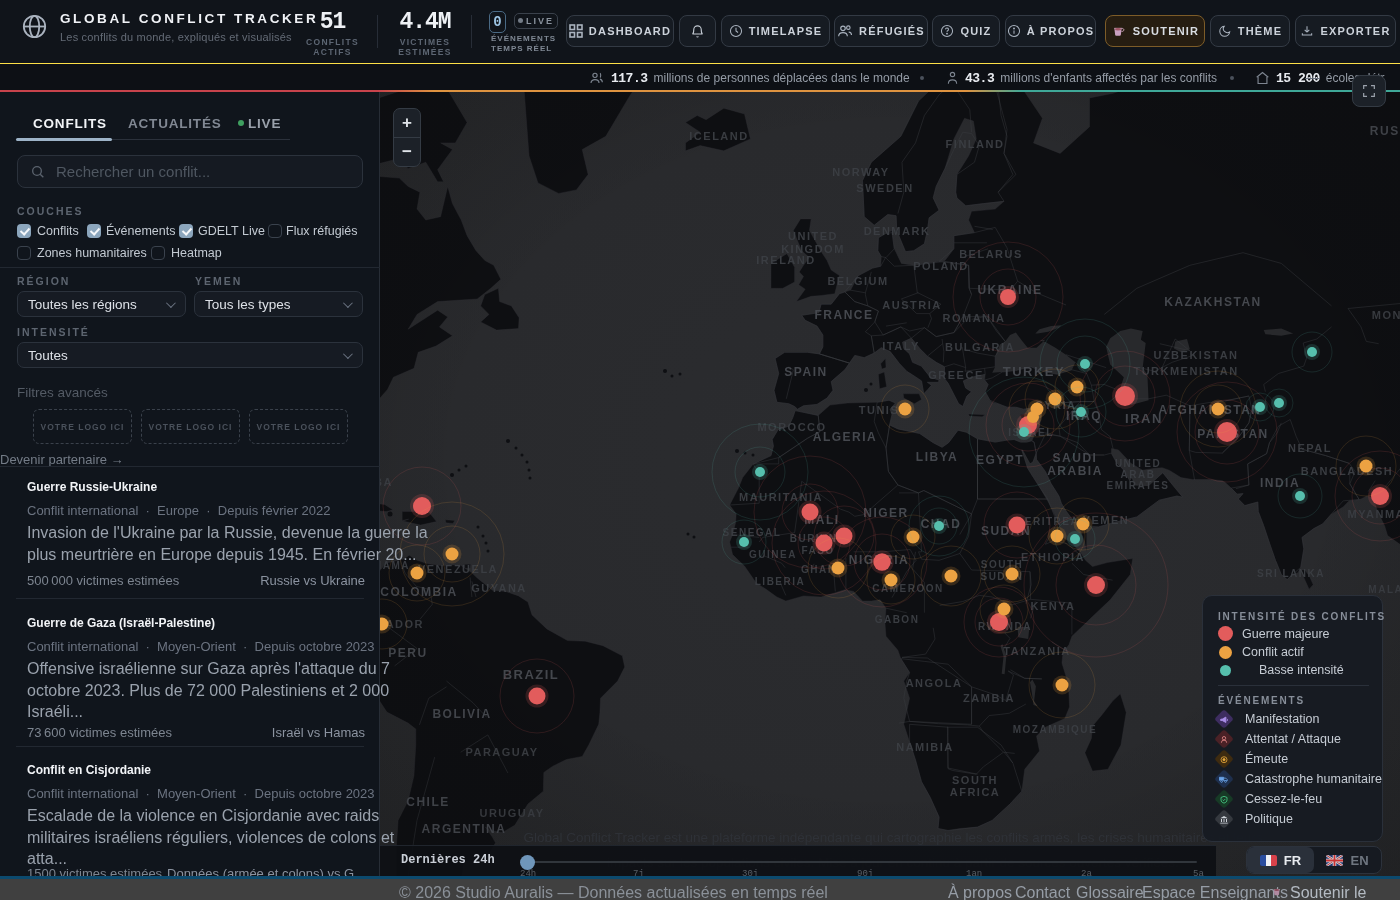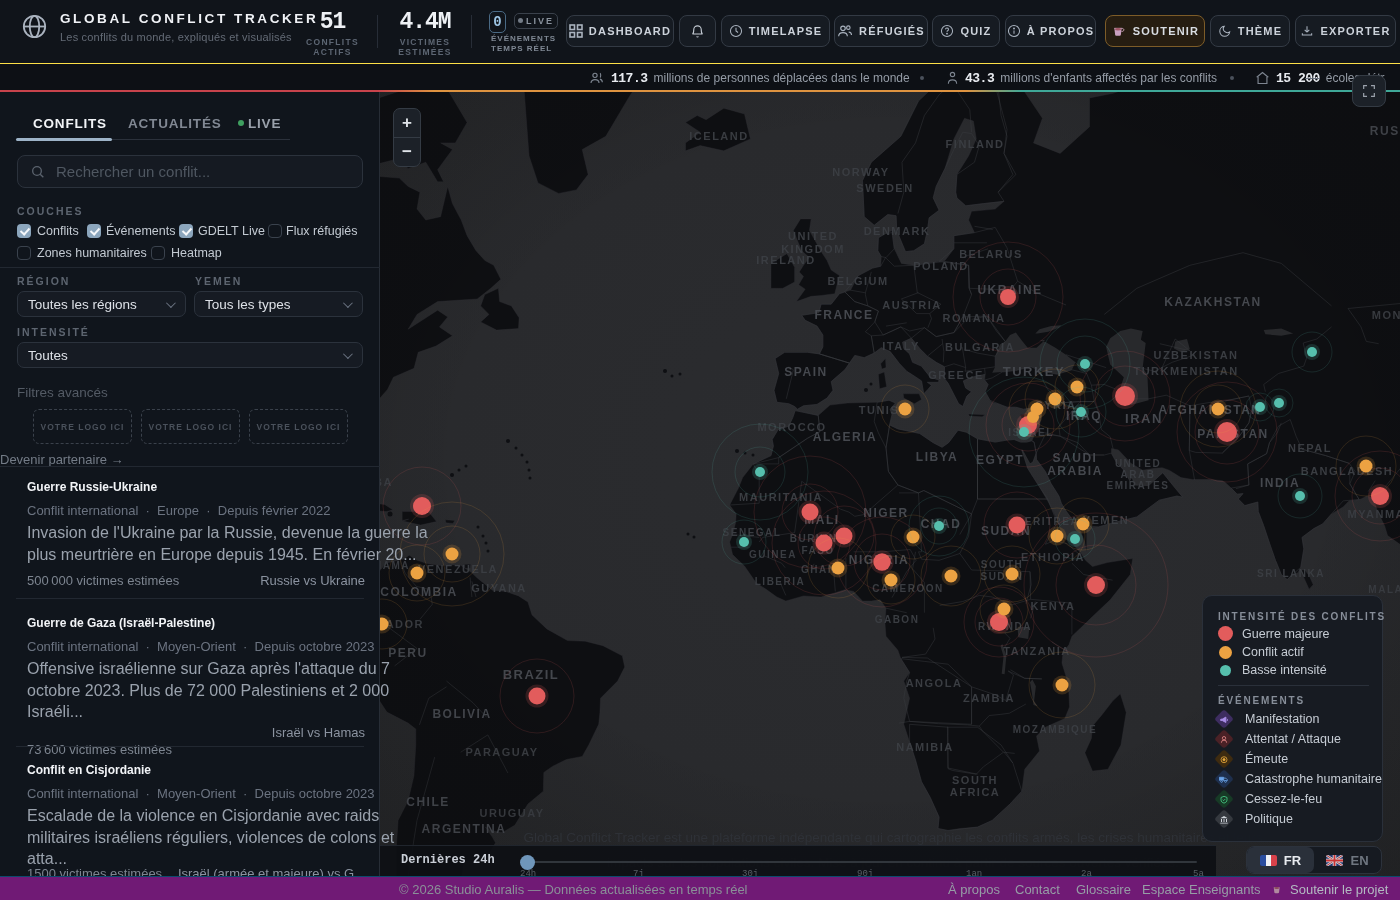--- a/index.html
+++ b/index.html
@@ -69,21 +69,21 @@
 #tl-label{position:absolute;left:21px;top:7px;font-family:"Liberation Mono",monospace;font-size:12px;font-weight:bold;color:#c9ced6}
 #tl-track{position:absolute;left:147px;top:15px;width:670px;height:2px;background:#31363c;border-radius:2px}
 #tl-dot{position:absolute;left:140px;top:9px;width:15px;height:15px;border-radius:50%;background:#6f96ba}
 .tl-tick{position:absolute;top:23px;font-family:"Liberation Mono",monospace;font-size:9px;color:#595f66}
 
 #lang{position:absolute;left:1246px;top:846px;width:136px;height:28px;background:#161a21;border:1px solid #2c323c;border-radius:8px;z-index:24;display:flex}
 #lang .seg{flex:1;display:flex;align-items:center;justify-content:center;gap:7px;font-size:13px;font-weight:bold}
 #lang .seg.on{background:#2a303a;border-radius:7px;color:#e8ebf0}
 #lang .seg.off{color:#6f7680}
 .flag{width:17px;height:11px;border-radius:2px;overflow:hidden;display:inline-block;position:relative}
-#footer{position:absolute;left:0;top:876px;width:1400px;height:24px;background:#701a75;border-top:1px solid #0c4a6e;z-index:28;font-size:13px;color:#8a9098}
+#footer{position:absolute;left:0;top:876px;width:1400px;height:24px;background:#404040;border-top:3px solid #0c4a6e;z-index:28;font-size:16px;color:#8a9098}
 </style></head>
 <body>
 
 <div id="header">
   <svg id="logo" viewBox="0 0 24 24" fill="none" stroke="#aab3bf" stroke-width="1.6">
       <circle cx="12" cy="12" r="9.5"></circle>
       <ellipse cx="12" cy="12" rx="4.2" ry="9.5"></ellipse>
       <line x1="2.5" y1="12" x2="21.5" y2="12"></line>
     </svg>
   <div id="brand">
@@ -538,46 +538,46 @@
     <div class="me" style="top:37px">Conflit international &nbsp;·&nbsp; Europe &nbsp;·&nbsp; Depuis février 2022</div>
     <div class="de" style="top:56px">Invasion de l'Ukraine par la Russie, devenue la guerre la<br>plus meurtrière en Europe depuis 1945. En février 20...</div>
     <div class="vi" style="top:107px">500 000 victimes estimées</div>
     <div class="vs" style="top:107px">Russie vs Ukraine</div>
   </div>
   <div class="hdiv" style="top:506px;left:16px;width:348px"></div>
   <div class="card" style="top:506px;height:148px">
     <div class="ti" style="top:18px">Guerre de Gaza (Israël-Palestine)</div>
     <div class="me" style="top:41px">Conflit international &nbsp;·&nbsp; Moyen-Orient &nbsp;·&nbsp; Depuis octobre 2023</div>
     <div class="de" style="top:60px">Offensive israélienne sur Gaza après l'attaque du 7<br>octobre 2023. Plus de 72 000 Palestiniens et 2 000<br>Israéli...</div>
-    <div class="vi" style="top:144px">73 600 victimes estimées</div>
+    <div class="vi" style="top:127px">73 600 victimes estimées</div>
     <div class="vs" style="top:127px">Israël vs Hamas</div>
   </div>
   <div class="hdiv" style="top:654px;left:16px;width:348px"></div>
   <div class="card" style="top:654px;height:130px">
     <div class="ti" style="top:17px">Conflit en Cisjordanie</div>
     <div class="me" style="top:40px">Conflit international &nbsp;·&nbsp; Moyen-Orient &nbsp;·&nbsp; Depuis octobre 2023</div>
     <div class="de" style="top:59px">Escalade de la violence en Cisjordanie avec raids<br>militaires israéliens réguliers, violences de colons et<br>atta...</div>
     <div class="vi" style="top:120px">1500 victimes estimées</div>
-    <div class="vs" style="top:120px">Israël (armée et majeure) vs G...</div>
+    <div class="vs" style="top:120px">Données (armée et colons) vs G...</div>
   </div>
 </div>
 
 <div id="legend">
   <div class="h" style="position:absolute;left:15px;top:15px">INTENSITÉ DES CONFLITS</div>
   <div class="row" style="left:15px;top:30px">
       <span style="width:15px;height:15px;border-radius:50%;background:#e25c5c;display:inline-block"></span>
       <span style="margin-left:9px">Guerre majeure</span>
     </div>
   <div class="row" style="left:16px;top:49px">
       <span style="width:13px;height:13px;border-radius:50%;background:#eca242;display:inline-block"></span>
       <span style="margin-left:10px">Conflit actif</span>
     </div>
   <div class="row" style="left:17px;top:67px">
       <span style="width:11px;height:11px;border-radius:50%;background:#56bfad;display:inline-block"></span>
-      <span style="margin-left:11px">Basse intensité</span>
+      <span style="margin-left:28px">Basse intensité</span>
     </div>
   <div style="position:absolute;left:15px;top:89px;width:151px;height:1px;background:#2a303a"></div>
   <div class="h" style="position:absolute;left:15px;top:99px">ÉVÉNEMENTS</div>
   <div class="row" style="left:14px;top:116px">
       <span class="dia" style="background:#3d2d60">
         <svg width="9" height="9" viewBox="0 0 24 24" fill="none" stroke="#a98de8" stroke-width="2.4">
           <path d="M3 11v3l5 .5 9 5V5l-9 5Z" fill="#a98de8"></path>
           <path d="M20 9.5a4 4 0 0 1 0 6"></path>
         </svg>
       </span>

